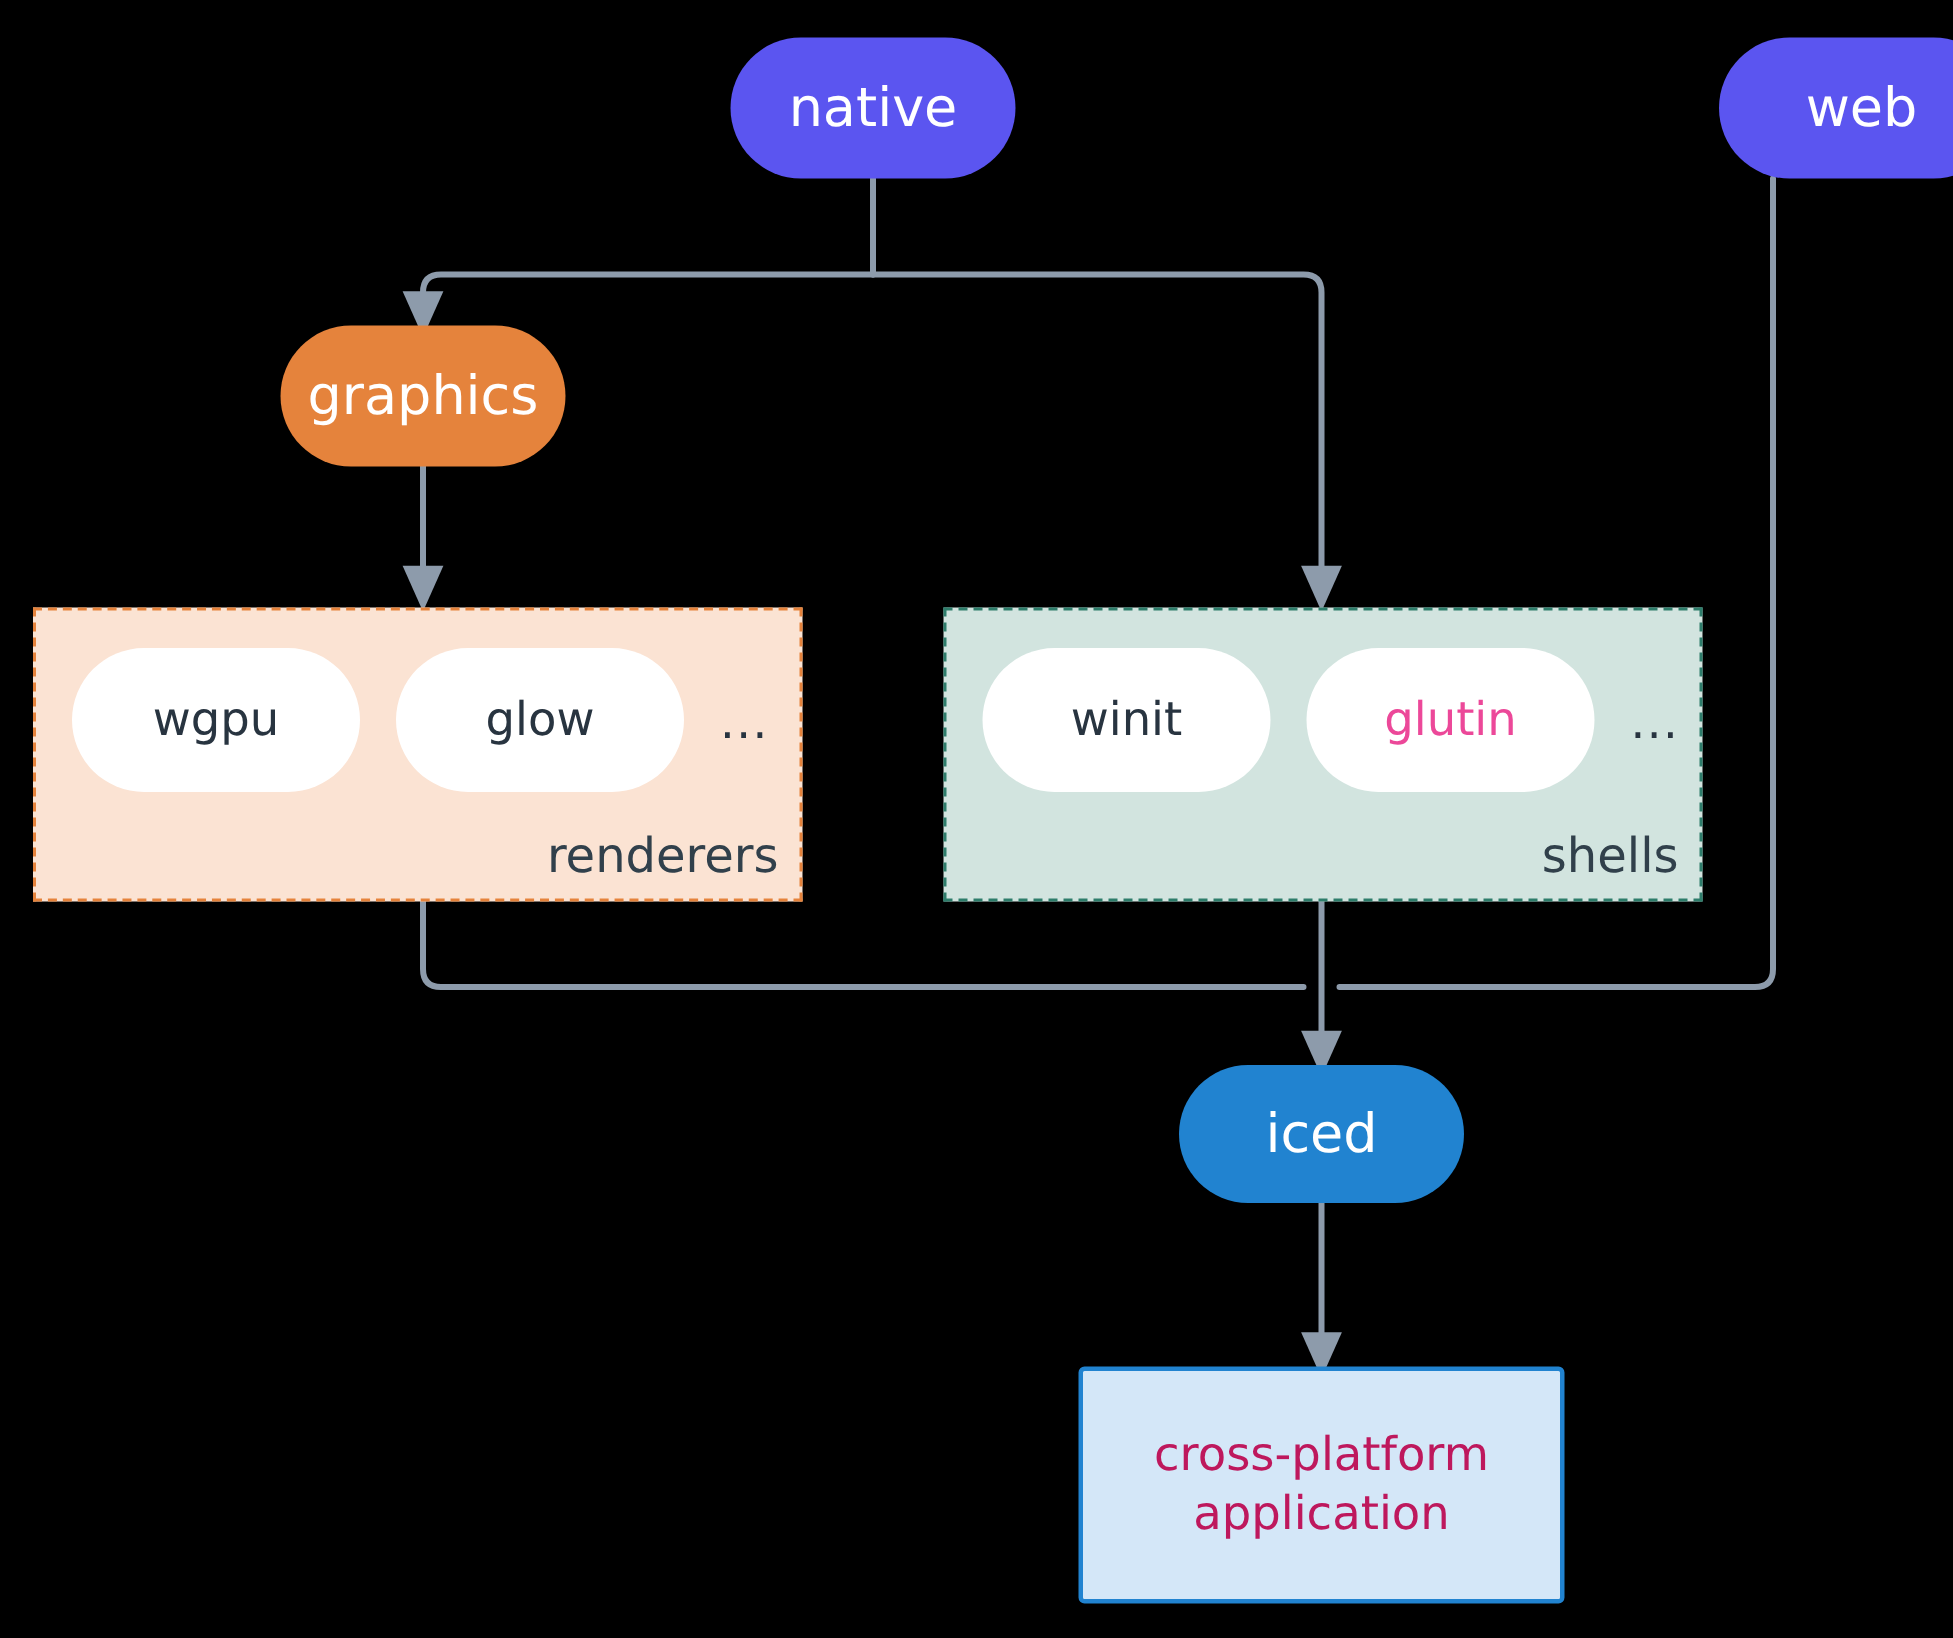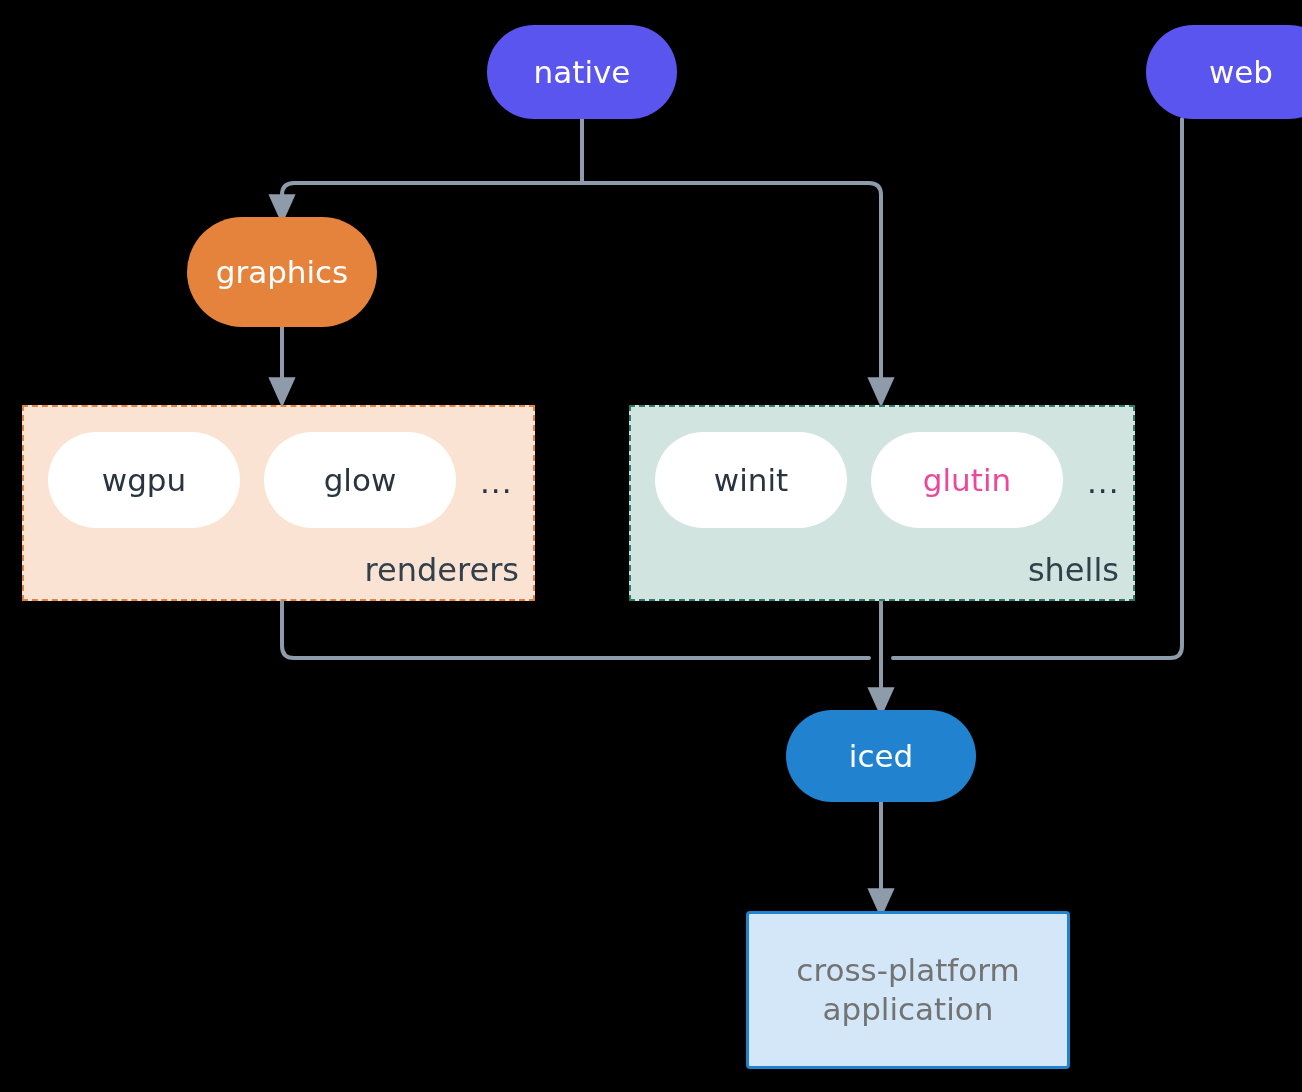--- a/index.html
+++ b/index.html
@@ -31,21 +31,21 @@
     box-sizing: border-box;
     text-align: center;
     line-height: 1.25;
     white-space: pre-line;
   }
 
   
   .stadium {
     border-radius: 999px;
     color: #ffffff;
-    font-size: 31px;
+    font-size: 36px;
   }
   .stadium-white {
     border-radius: 999px;
     background: #ffffff;
     color: #283440;
     font-size: 31px;
   }
 
   
   .rect {
@@ -109,28 +109,28 @@
 
   <div class="group" id="group-shells" style="left: 629px; top: 405px; width: 506px; height: 196px; background: rgb(210, 228, 223); border: 2px dashed rgb(46, 125, 107);">
     <span class="group-label">shells</span>
     <span class="ellipsis" id="shells-ellipsis" style="left: 456px; top: 57px;">...</span>
   </div>
 
   <div class="node stadium" id="node-native" style="left: 487px; top: 25px; width: 190px; height: 94px; background: rgb(91, 85, 240); color: rgb(255, 255, 255);">native</div>
 
   <div class="node stadium" id="node-web" style="left: 1146px; top: 25px; width: 190px; height: 94px; background: rgb(91, 85, 240); color: rgb(255, 255, 255);">web</div>
 
-  <div class="node stadium" id="node-graphics" style="left: 187px; top: 217px; width: 190px; height: 110px; background: rgb(229, 131, 60); color: rgb(255, 255, 255);">graphics</div>
+  <div class="node stadium" id="node-graphics" style="left: 187px; top: 217px; width: 190px; height: 94px; background: rgb(229, 131, 60); color: rgb(255, 255, 255);">graphics</div>
 
   <div class="node stadium-white" id="node-wgpu" style="left: 48px; top: 432px; width: 192px; height: 96px; background: rgb(255, 255, 255); color: rgb(40, 52, 64);">wgpu</div>
 
   <div class="node stadium-white" id="node-glow" style="left: 264px; top: 432px; width: 192px; height: 96px; background: rgb(255, 255, 255); color: rgb(40, 52, 64);">glow</div>
 
   <div class="node stadium-white" id="node-winit" style="left: 655px; top: 432px; width: 192px; height: 96px; background: rgb(255, 255, 255); color: rgb(40, 52, 64);">winit</div>
 
   <div class="node stadium-white" id="node-glutin" style="left: 871px; top: 432px; width: 192px; height: 96px; background: rgb(255, 255, 255); color: #ec4899;">glutin</div>
 
   <div class="node stadium" id="node-iced" style="left: 786px; top: 710px; width: 190px; height: 92px; background: rgb(33, 131, 208); color: rgb(255, 255, 255);">iced</div>
 
-  <div class="node rect" id="node-application" style="left: 746px; top: 911px; width: 324px; height: 158px; background: rgb(212, 231, 248); color: #737373; border: 3px solid rgb(33, 131, 208);">cross-platform
+  <div class="node rect" id="node-application" style="left: 719px; top: 911px; width: 324px; height: 158px; background: rgb(212, 231, 248); color: #be185d; border: 3px solid rgb(33, 131, 208);">cross-platform
 application</div>
 
 </div>
 
 </body></html>

